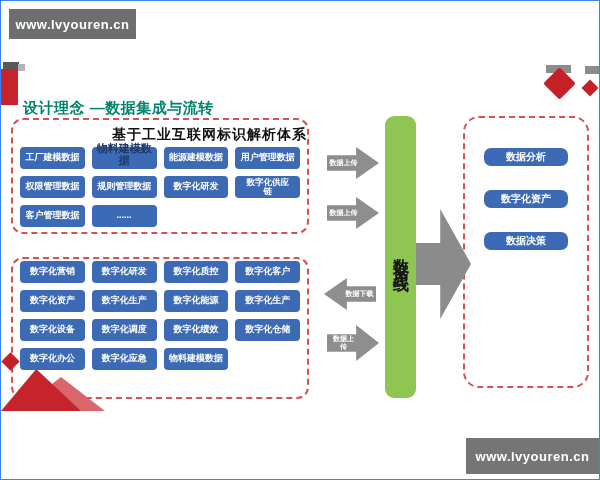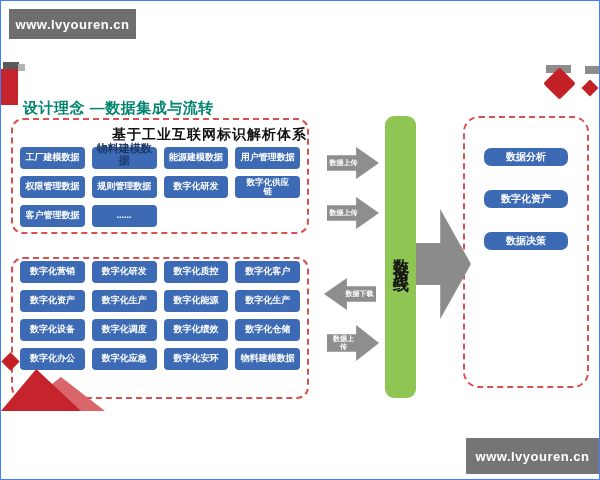--- a/index.html
+++ b/index.html
@@ -131,21 +131,20 @@
       <div class="cell">数字化资产</div>
       <div class="cell">数字化生产</div>
       <div class="cell">数字化能源</div>
       <div class="cell">数字化生产</div>
       <div class="cell">数字化设备</div>
       <div class="cell">数字化调度</div>
       <div class="cell">数字化绩效</div>
       <div class="cell">数字化仓储</div>
       <div class="cell">数字化办公</div>
       <div class="cell">数字化应急</div>
-      <div class="cell">数字化安环</div>
       <div class="cell">物料建模数据</div>
     </div>
   </section>
 
   <div class="flow-arrow right a1">
     <span class="arrow-label">数据上传</span>
   </div>
   <div class="flow-arrow right a2">
     <span class="arrow-label">数据上传</span>
   </div>

